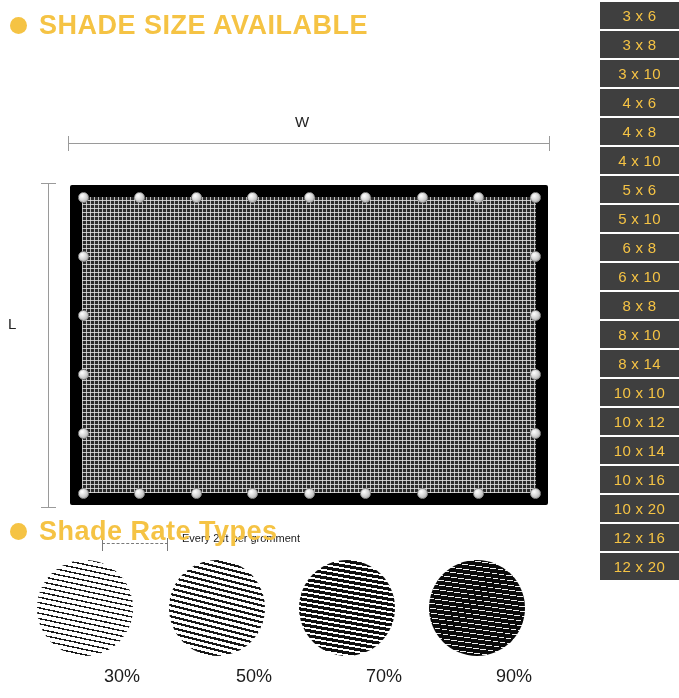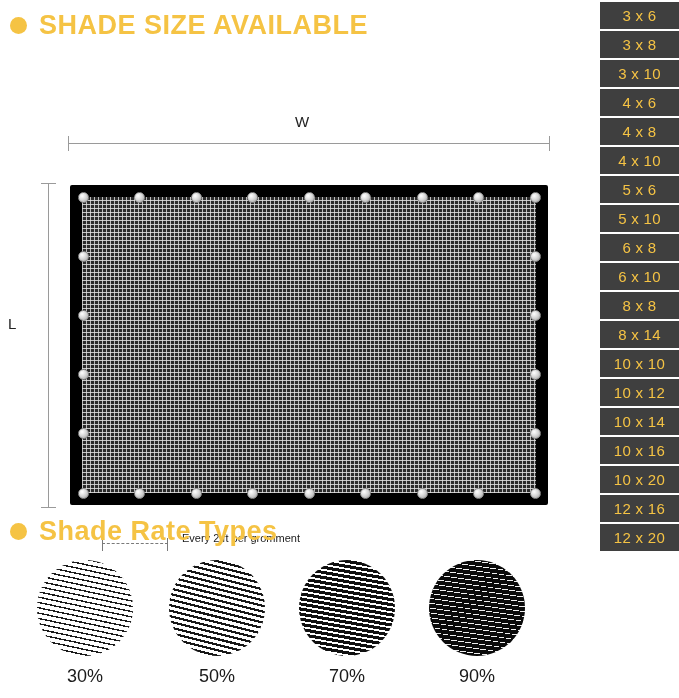--- a/index.html
+++ b/index.html
@@ -202,21 +202,21 @@
     left: 14px;
     top: 560px;
     width: 570px;
     height: 138px;
   }
 
   .rate-item {
     position: absolute;
     top: 0;
     width: 110px;
-    text-align: center;
+    text-align: right;
   }
   .rate-item.r0 { left: 16px; }
   .rate-item.r1 { left: 148px; }
   .rate-item.r2 { left: 278px; }
   .rate-item.r3 { left: 408px; }
 
   .rate-circle {
     width: 96px;
     height: 96px;
     border-radius: 50%;
@@ -369,20 +369,21 @@
       <div class="size-chip">3 x 8</div>
       <div class="size-chip">3 x 10</div>
       <div class="size-chip">4 x 6</div>
       <div class="size-chip">4 x 8</div>
       <div class="size-chip">4 x 10</div>
       <div class="size-chip">5 x 6</div>
       <div class="size-chip">5 x 10</div>
       <div class="size-chip">6 x 8</div>
       <div class="size-chip">6 x 10</div>
       <div class="size-chip">8 x 8</div>
+      <div class="size-chip">8 x 10</div>
       <div class="size-chip">8 x 14</div>
       <div class="size-chip">10 x 10</div>
       <div class="size-chip">10 x 12</div>
       <div class="size-chip">10 x 14</div>
       <div class="size-chip">10 x 16</div>
       <div class="size-chip">10 x 20</div>
       <div class="size-chip">12 x 16</div>
       <div class="size-chip">12 x 20</div>
     </div>
 

